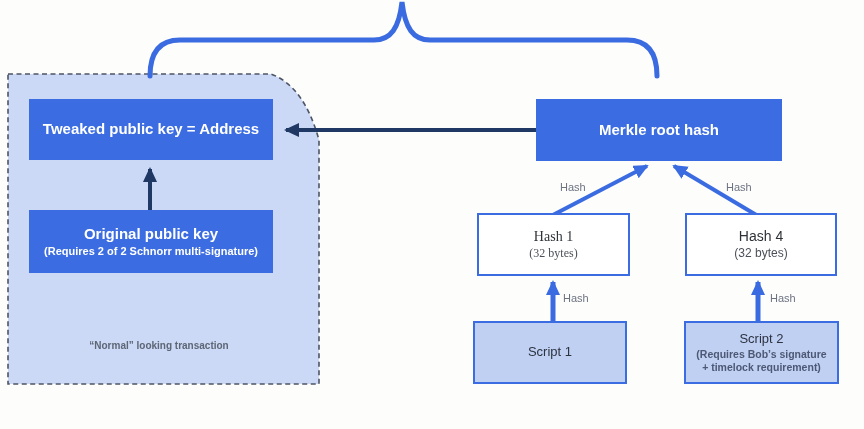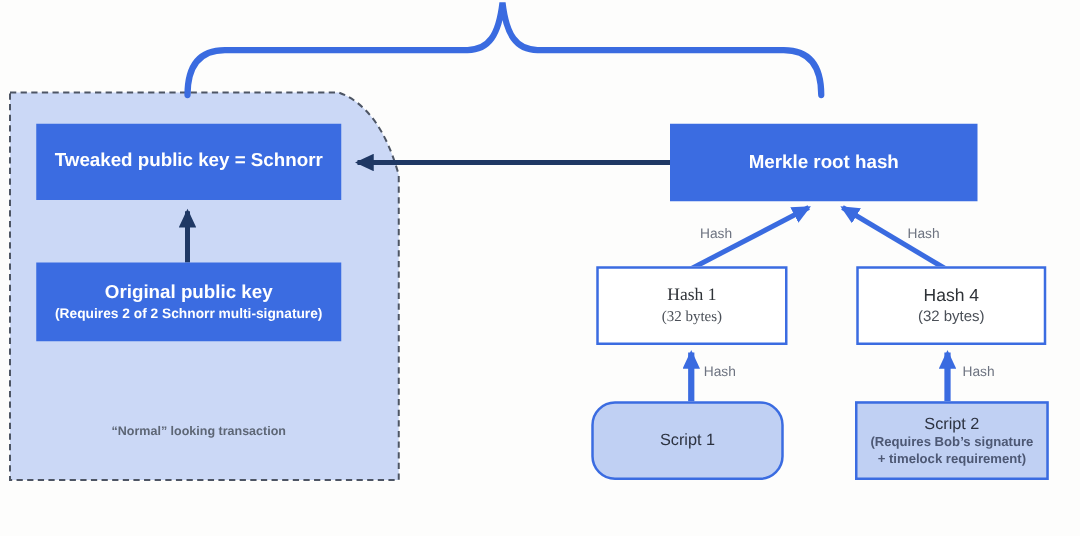--- a/index.html
+++ b/index.html
@@ -25,21 +25,21 @@
 
   .hash-box{background:#fff;border:2px solid var(--box-blue,#3B6CE1);}
   .hash-box .title{font-size:14px;color:#2e3237;}
   .hash-box .subtitle{font-size:12px;color:#4b5058;margin-top:1px;}
   #hash1{left:477px;top:213px;width:153px;height:63px;font-family:Liberation Serif, serif;}
   #hash2{left:685px;top:213px;width:152px;height:63px;}
 
   .script-box{background:var(--script-fill,#C0D0F3);border:2.5px solid var(--box-blue,#3B6CE1);padding:0 6px;}
   .script-box .title{font-size:13px;color:#2c3240;}
   .script-box .subtitle{font-size:10.5px;font-weight:700;color:#4d5874;line-height:1.25;margin-top:1px;}
-  #script1{left:473px;top:321px;width:154px;height:63px;border-radius:19px;}
+  #script1{left:473px;top:321px;width:154px;height:63px;}
   #script2{left:684px;top:321px;width:155px;height:63px;}
 
   .doc-caption{position:absolute;left:8px;top:340px;width:302px;text-align:center;
                font-size:10px;font-weight:700;color:#5d6675;}
 
   .edge-label{position:absolute;font-size:11px;color:var(--gray-label,#6d7380);}
   #lbl-h1{left:560px;top:181px;}
   #lbl-h2{left:726px;top:181px;}
   #lbl-s1{left:563px;top:292px;}
   #lbl-s2{left:770px;top:292px;}
@@ -71,21 +71,21 @@
     <path class="stroke-blue" stroke-width="4" marker-end="url(#arrow-blue)" d="M 551 216 L 647 166"></path>
 
     <path class="stroke-blue" stroke-width="4" marker-end="url(#arrow-blue)" d="M 758 216 L 674 166"></path>
 
     <path class="stroke-blue" stroke-width="5" marker-end="url(#arrow-blue)" d="M 553 321 L 553 282"></path>
 
     <path class="stroke-blue" stroke-width="5" marker-end="url(#arrow-blue)" d="M 758 321 L 758 282"></path>
   </svg>
 
   <div class="node blue-box" id="tweaked">
-    <div class="title">Tweaked public key = Schnorr</div>
+    <div class="title">Tweaked public key = Address</div>
   </div>
 
   <div class="node blue-box" id="original">
     <div class="title">Original public key</div>
     <div class="subtitle">(Requires 2 of 2 Schnorr multi-signature)</div>
   </div>
 
   <div class="doc-caption">“Normal” looking transaction</div>
 
   <div class="node blue-box" id="merkle">

